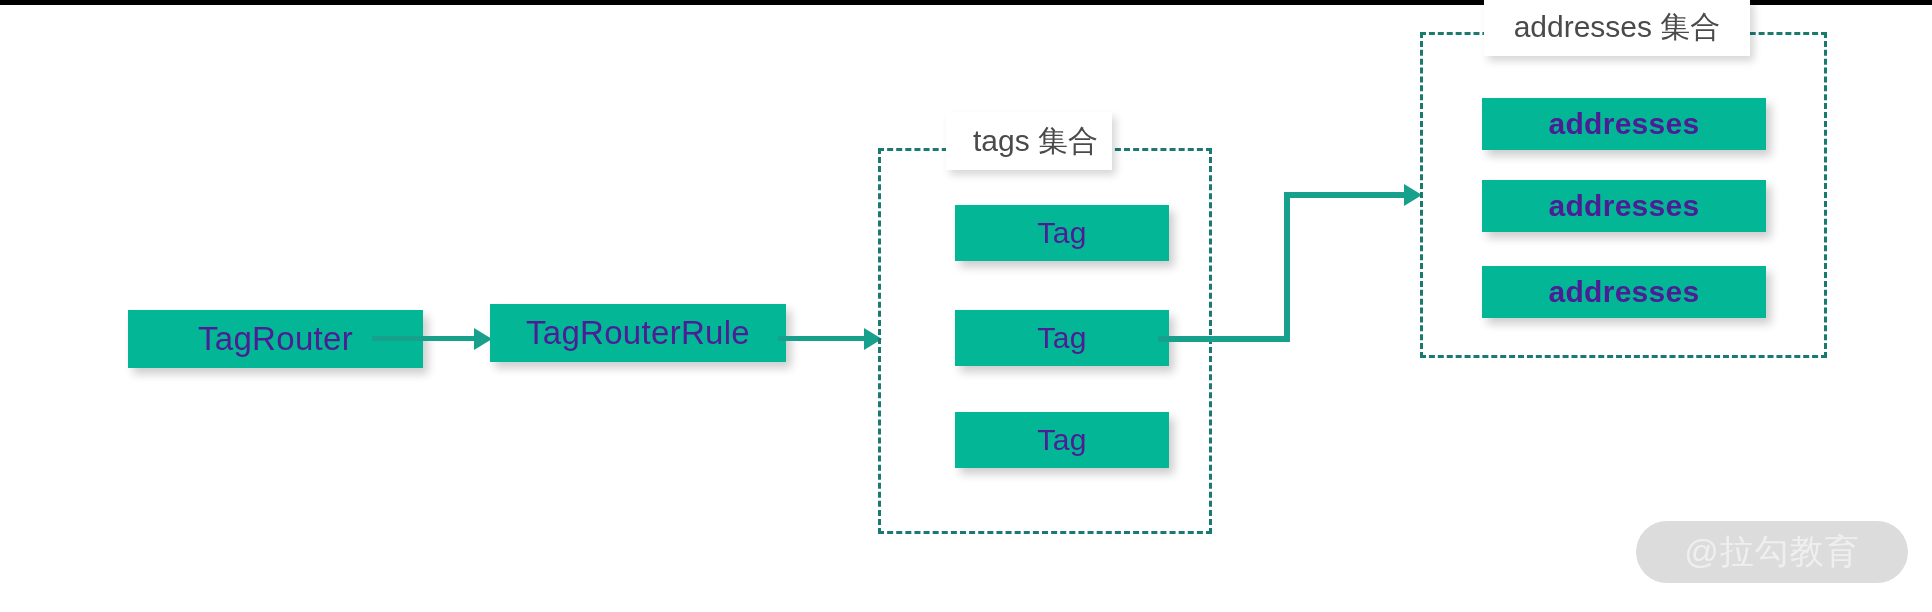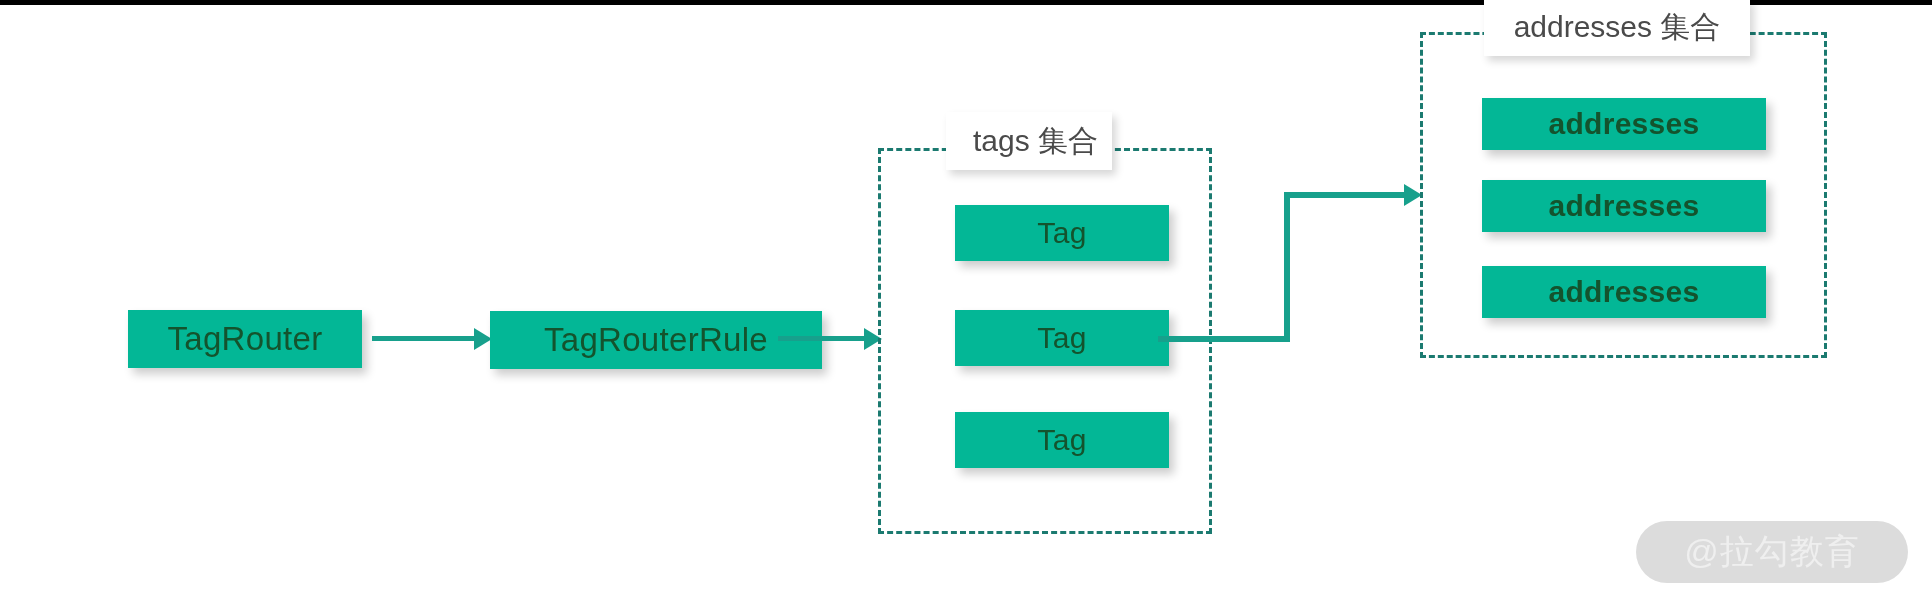--- a/index.html
+++ b/index.html
@@ -25,34 +25,34 @@
     top: 0;
     width: 1932px;
     height: 5px;
     background: #000000;
   }
 
   
   .node {
     position: absolute;
     background: #03b796;
-    color: #14532d;
+    color: #4c1d95;
     display: flex;
     align-items: center;
     justify-content: center;
     box-shadow: 5px 6px 9px rgba(0,0,0,0.20);
     letter-spacing: 0.3px;
     white-space: nowrap;
   }
   .node.big   { font-size: 33px; }
   .node.tag   { font-size: 30px; margin-left: 11px; }
   .node.addr  { font-size: 30px; font-weight: bold; }
 
-  #node-tagrouter     { left:128px; top:310px; width:234px; height:58px; }
-  #node-tagrouterrule { left:490px; top:311px; width:332px; height:58px; }
+  #node-tagrouter     { left:128px; top:310px; width:295px; height:58px; }
+  #node-tagrouterrule { left:490px; top:304px; width:296px; height:58px; }
 
   #tag-0 { left:944px; top:205px; width:214px; height:56px; }
   #tag-1 { left:944px; top:310px; width:214px; height:56px; }
   #tag-2 { left:944px; top:412px; width:214px; height:56px; }
 
   #addr-0 { left:1482px; top:98px;  width:284px; height:52px; }
   #addr-1 { left:1482px; top:180px; width:284px; height:52px; }
   #addr-2 { left:1482px; top:266px; width:284px; height:52px; }
 
   

